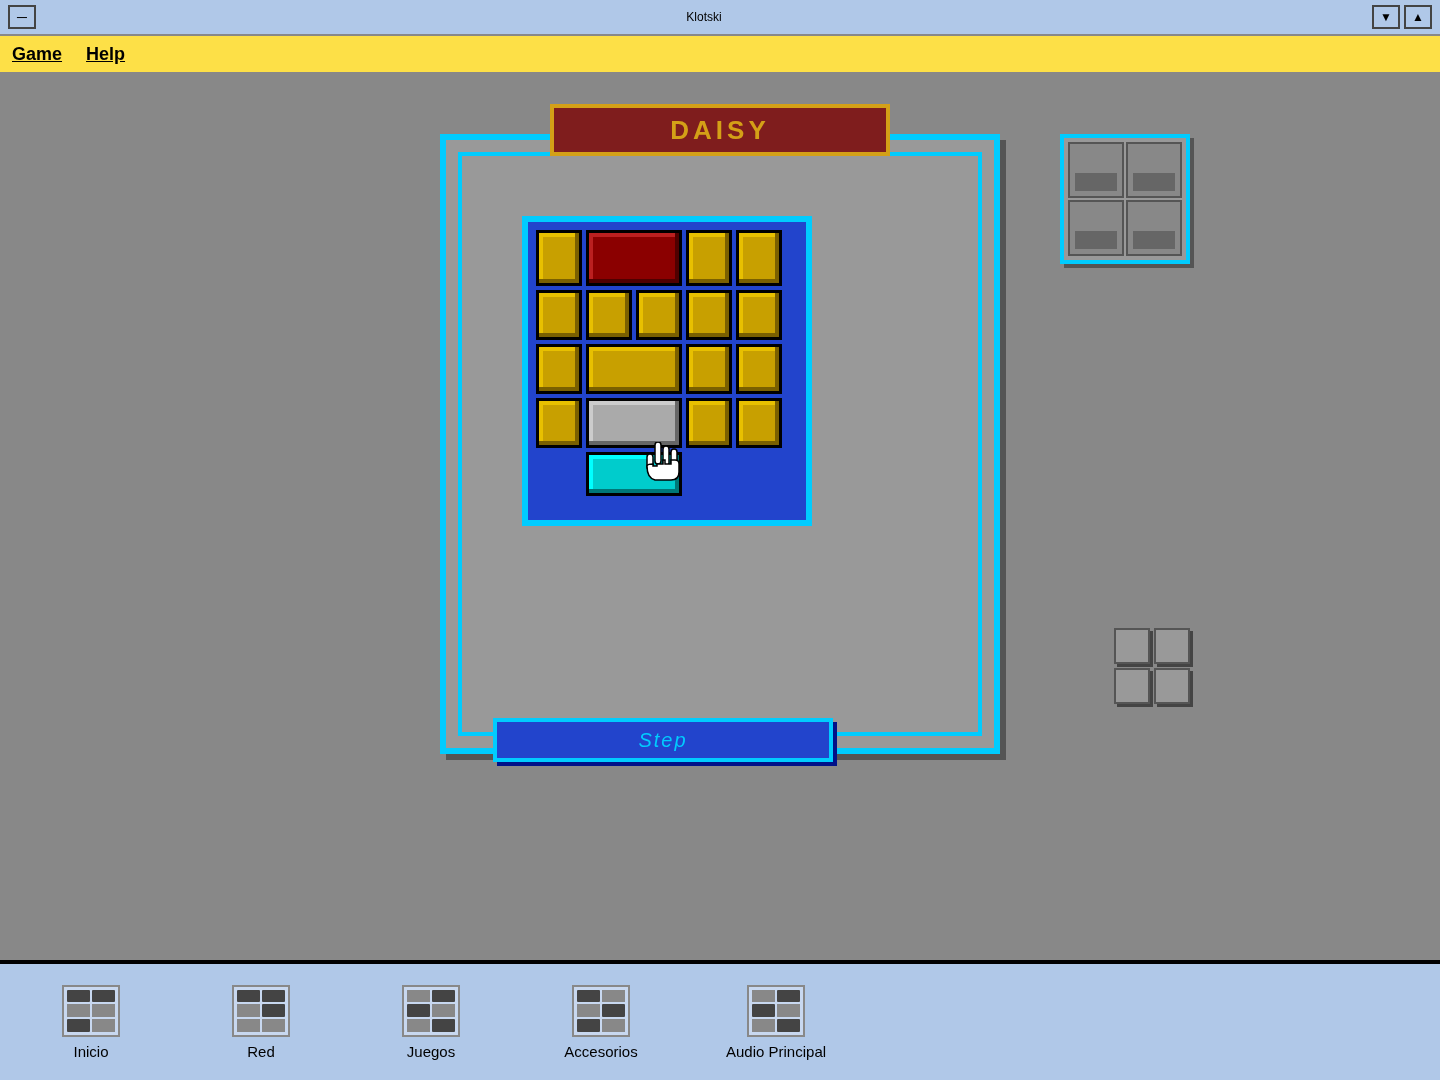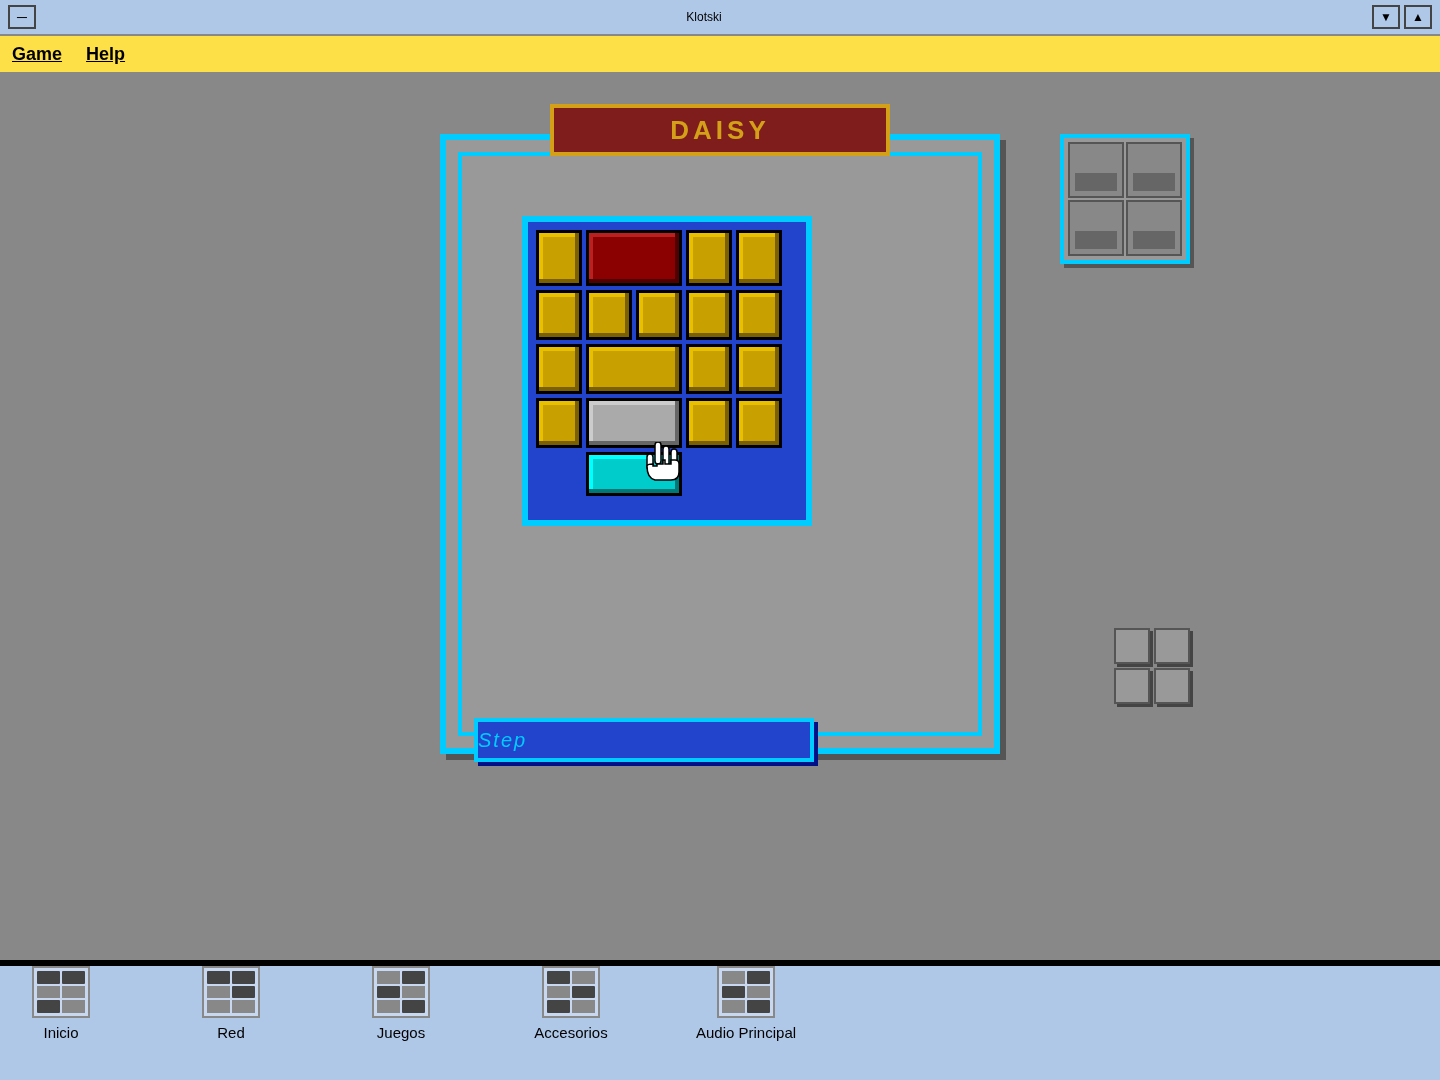--- a/index.html
+++ b/index.html
@@ -155,27 +155,28 @@
     }
     .block-gray {
       background: #aaaaaa;
       box-shadow: inset -4px -4px 0 #666, inset 4px 4px 0 #ccc;
     }
 
     
     #step-button {
       position: absolute;
       bottom: -30px;
-      left: 12px;
+      left: 31px;
       width: 340px;
       height: 44px;
       background: #2244cc;
       border: 4px solid #00ccff;
       display: flex;
       align-items: center;
+      justify-content: center;
       cursor: pointer;
       box-shadow: 4px 4px 0 #001188;
     }
     #step-button span {
       color: #00ccff;
       font-size: 20px;
       font-style: italic;
       letter-spacing: 2px;
     }
 
@@ -251,24 +252,24 @@
     }
 
     
     #taskbar {
       position: absolute;
       bottom: 0;
       left: 0;
       width: 100%;
       height: 120px;
       background: #b0c8e8;
-      border-top: 6px solid #000000;
-      display: flex;
-      align-items: flex-start;
-      padding: 0 16px;
+      border-top: 4px solid #000000;
+      display: flex;
+      align-items: center;
+      padding: 0 46px;
       gap: 80px;
     }
     .taskbar-item {
       display: flex;
       flex-direction: column;
       align-items: center;
       gap: 6px;
       cursor: pointer;
       min-width: 90px;
     }

